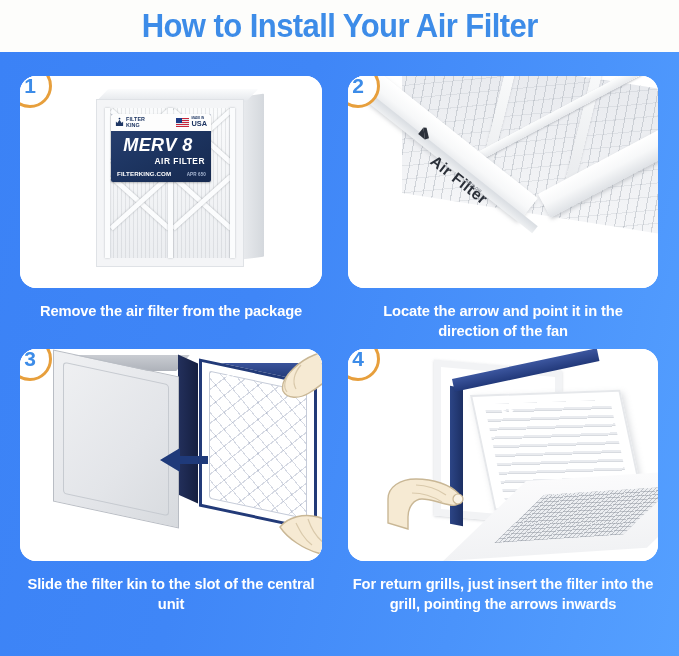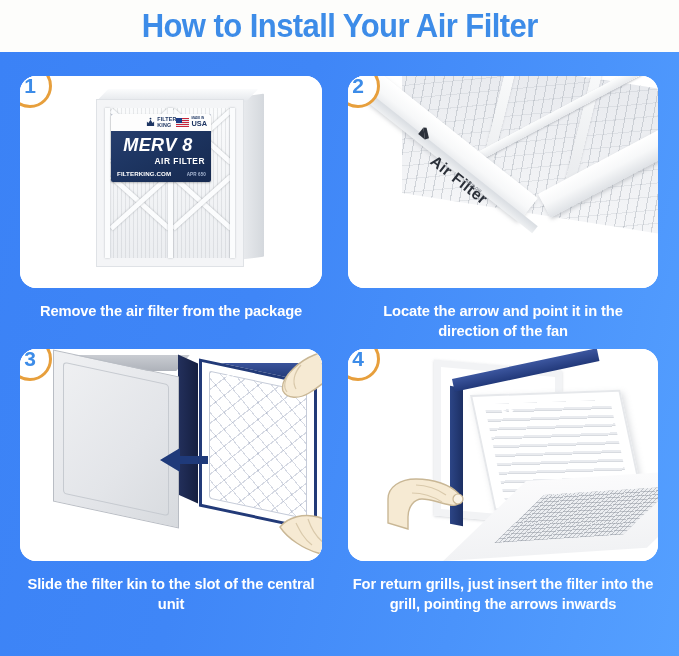--- a/index.html
+++ b/index.html
@@ -180,21 +180,21 @@
     box-shadow: 0 1px 2px rgba(0,0,0,0.25);
     z-index: 6;
     overflow: hidden;
   }
   .fp-label-top {
     position: absolute;
     left: 0; top: 0; width: 100%; height: 17px;
     background: #fdfdfd;
     display: flex;
     align-items: center;
-    justify-content: flex-end;
+    justify-content: space-between;
     padding: 0 4px;
     box-sizing: border-box;
   }
   .fk-logo {
     display: flex; align-items: center; gap: 2px;
   }
   .fk-mark { width: 9px; height: 11px; display:block; }
   .fk-words {
     font-size: 5.4px;
     font-weight: bold;

